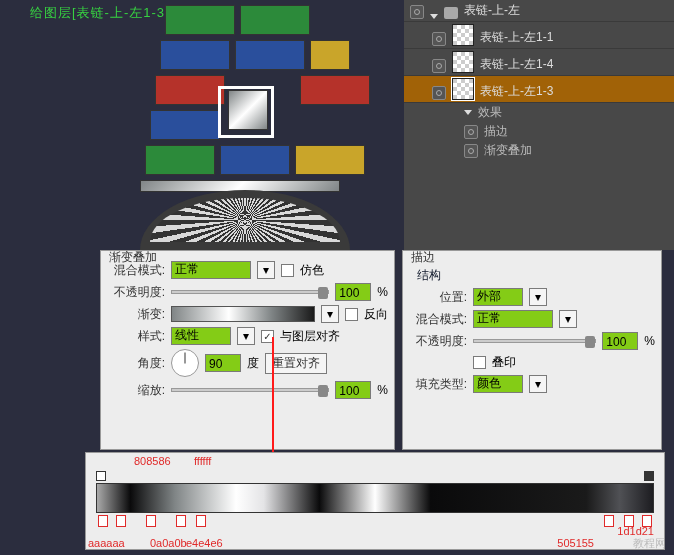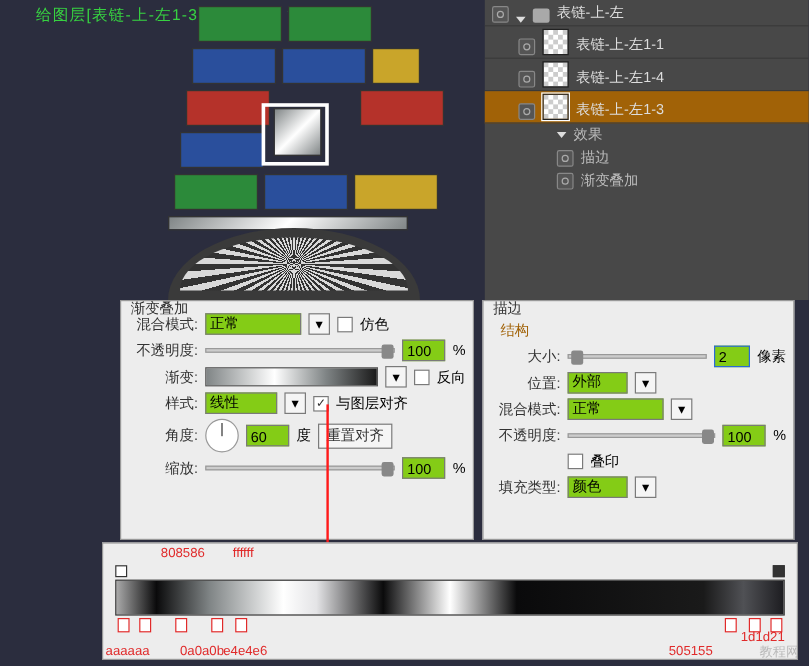--- a/index.html
+++ b/index.html
@@ -149,51 +149,41 @@
         <span>线性</span>
       </span>
       <span class="drop">▾</span>
     <span class="chk on"></span>
       <span>与图层对齐</span>
   </div>
   <div class="row">
       <span class="label">角度:</span>
     <span class="angle"></span>
     <span class="field" style="width:36px">
-        <span>60</span>
+        <span>90</span>
       </span>
     <span>度</span>
     <span class="btn">重置对齐</span>
   </div>
   <div class="row">
       <span class="label">缩放:</span>
     <span class="slider">
         <span class="knob"></span>
       </span>
     <span class="field" style="width:36px">
         <span>100</span>
       </span>
     <span>%</span>
   </div>
 </div>
 <div class="redarrow"></div>
 
 <div class="dlg dlg-stroke">
   <div class="title">描边</div>
-  <div style="margin:10px 0 2px 8px;color:#a16207">结构</div>
-  <div class="row">
-      <span class="label">大小:</span>
-    <span class="slider">
-        <span class="knob" style="left:2px;right:auto"></span>
-      </span>
-    <span class="field" style="width:30px;border-color:#2a6ad6">
-        <span>2</span>
-      </span>
-    <span>像素</span>
-  </div>
+  <div style="margin:10px 0 2px 8px;color:#0f172a">结构</div>
   <div class="row">
       <span class="label">位置:</span>
     <span class="field" style="width:50px">
         <span>外部</span>
       </span>
       <span class="drop">▾</span>
   </div>
   <div class="row">
       <span class="label">混合模式:</span>
     <span class="field" style="width:80px">

